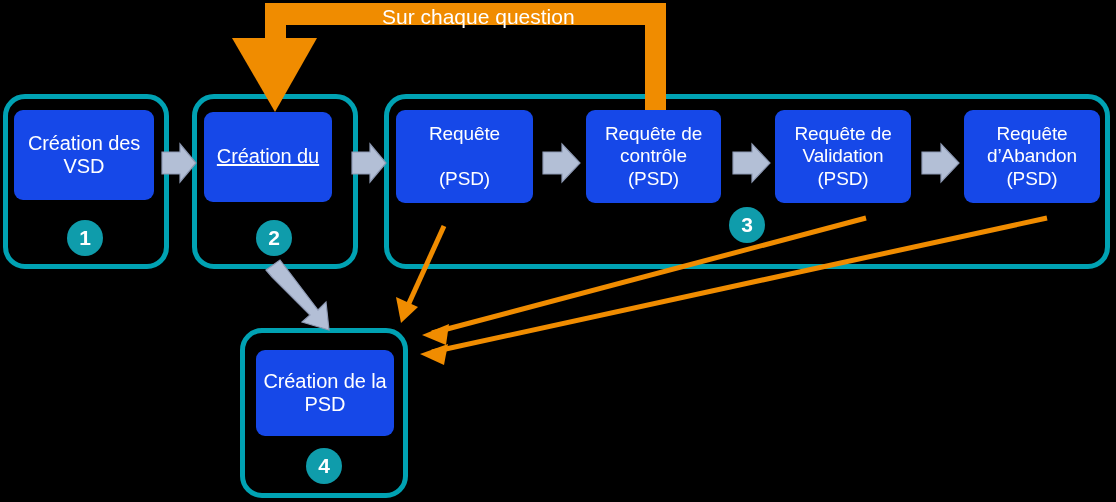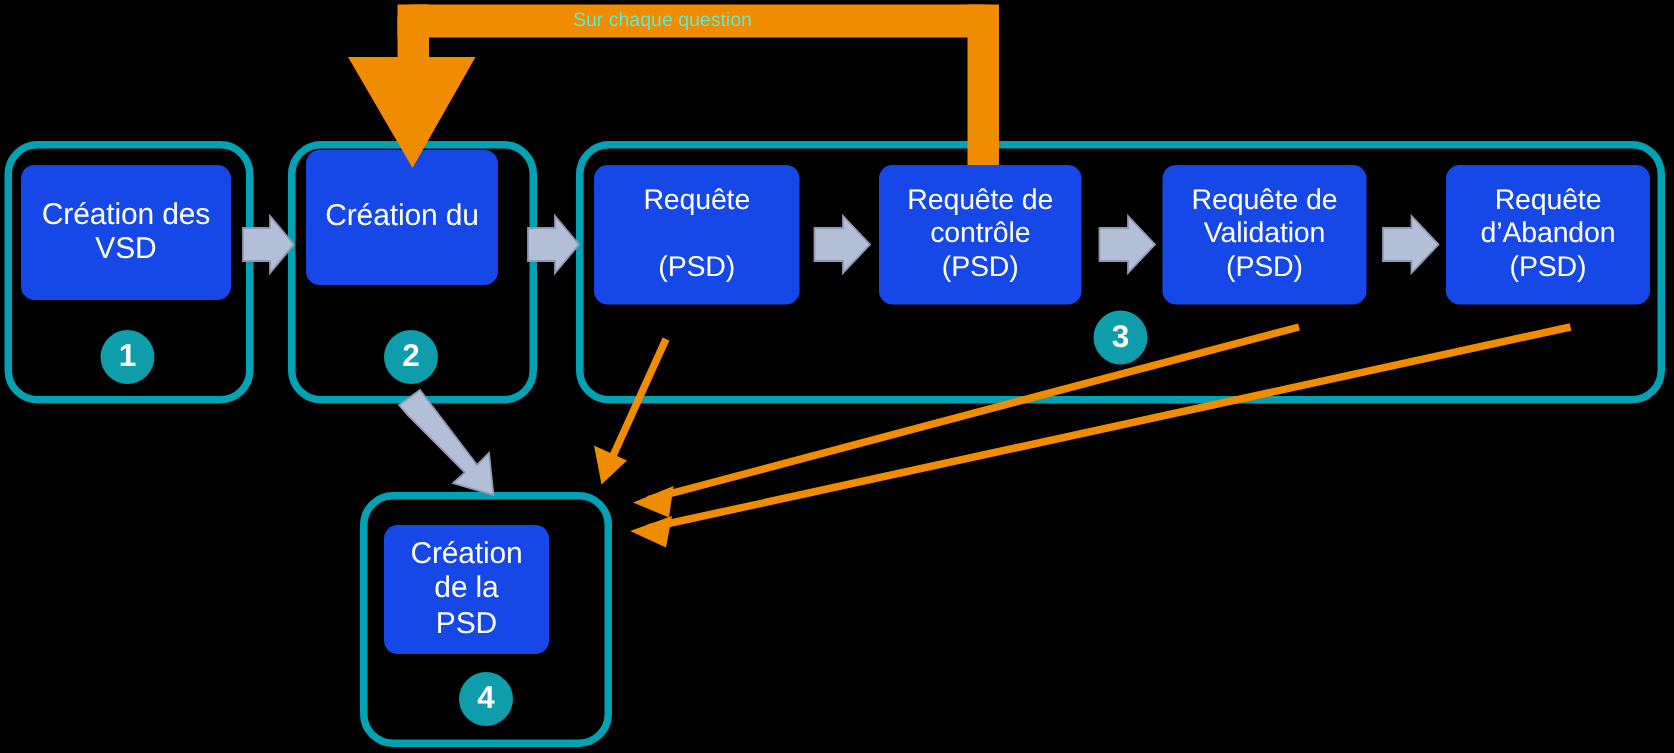--- a/index.html
+++ b/index.html
@@ -53,22 +53,22 @@
     font-weight: bold;
     display: flex;
     align-items: center;
     justify-content: center;
     z-index: 6;
   }
   
   .orange-piece { position: absolute; background: #F08C00; z-index: 3; }
   .loop-label {
     position: absolute;
-    color: #5eead4;
-    font-size: 13px;
+    color: #ffffff;
+    font-size: 21px;
     z-index: 7;
     white-space: nowrap;
   }
   svg.overlay {
     position: absolute;
     left: 0; top: 0;
     width: 1116px;
     height: 502px;
     z-index: 8;
     pointer-events: none;
@@ -90,21 +90,21 @@
   <div class="group-box" style="left:384px; top:94px; width:726px; height:175px;"></div>
   <div class="group-box" style="left:240px; top:328px; width:168px; height:170px;"></div>
 
   <div class="step-box" style="left:14px; top:110px; width:140px; height:90px;">
     <span>
       <span>Création des</span><br>
       <span>VSD</span>
     </span>
   </div>
 
-  <div class="step-box" style="left:204px; top:100px; width:128px; height:90px;">
+  <div class="step-box" style="left:204px; top:112px; width:128px; height:90px;text-decoration:underline;">
     <span>
       <span>Création du</span><br>
     </span>
   </div>
 
   <div class="step-box small" style="left:396px; top:110px; width:137px; height:93px;">
     <span>
       <span>Requête</span><br>
       <br>
       <span>(PSD)</span>
@@ -128,21 +128,21 @@
   </div>
 
   <div class="step-box small" style="left:964px; top:110px; width:136px; height:93px;">
     <span>
       <span>Requête</span><br>
       <span>d’Abandon</span><br>
       <span>(PSD)</span>
     </span>
   </div>
 
-  <div class="step-box" style="left:256px; top:350px; width:110px; height:86px;">
+  <div class="step-box" style="left:256px; top:350px; width:138px; height:86px;">
     <span>
       <span>Création de la</span><br>
       <span>PSD</span>
     </span>
   </div>
 
   <div class="badge" style="left:67px; top:220px;">
     <span>1</span>
   </div>
   <div class="badge" style="left:256px; top:220px;">

